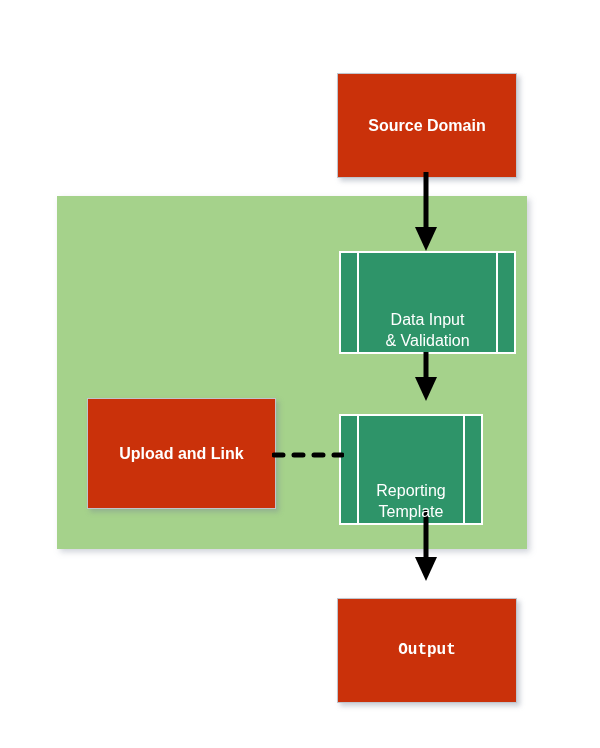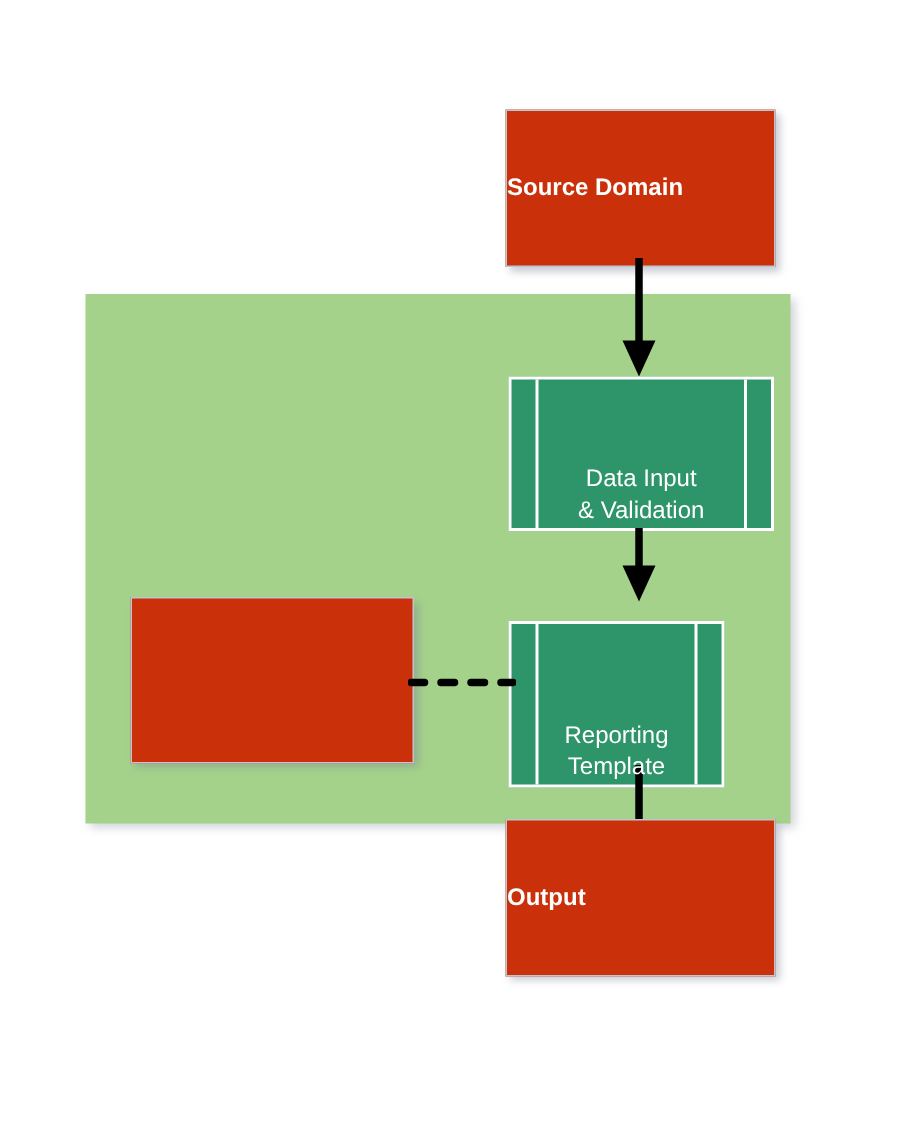--- a/index.html
+++ b/index.html
@@ -30,40 +30,41 @@
   }
 
   
   .node-red {
     position: absolute;
     background: #ca310a;
     border: 1px solid #c0c4cc;
     box-sizing: border-box;
     display: flex;
     align-items: center;
-    justify-content: flex-start;
+    justify-content: center;
     text-align: center;
     color: #ffffff;
     font-size: 16px;
     font-weight: bold;
     line-height: 1.35;
     box-shadow: 3px 3px 5px rgba(120, 130, 150, 0.40);
   }
 
   #node-source-domain {
     left: 337px;
     top: 73px;
     width: 180px;
     height: 105px;
   }
   #node-output {
     left: 337px;
-    top: 546px;
+    top: 598px;
     width: 180px;
     height: 105px;
+    font-family: Liberation Mono, monospace;
   }
   #node-upload-template {
     left: 87px;
     top: 398px;
     width: 189px;
     height: 111px;
   }
 
   
   .node-process {
@@ -157,21 +158,21 @@
     <span class="bar left"></span>
     <span class="bar right"></span>
     <span class="proc-label">
       <span>Reporting</span><br>
       <span>Template</span>
     </span>
   </div>
 
   <div class="node-red" id="node-upload-template">
     <span>
-      <br>
+      <span>Upload and Link</span><br>
     </span>
   </div>
 
   <div class="connector" id="link-template-to-processor">
     <svg width="72" height="16" viewBox="0 0 72 16">
       <line x1="2" y1="8" x2="70" y2="8" stroke="#000000" stroke-width="5" stroke-linecap="round" stroke-dasharray="9 11"></line>
     </svg>
   </div>
 
   <div class="connector" id="arrow-processor-to-output">

